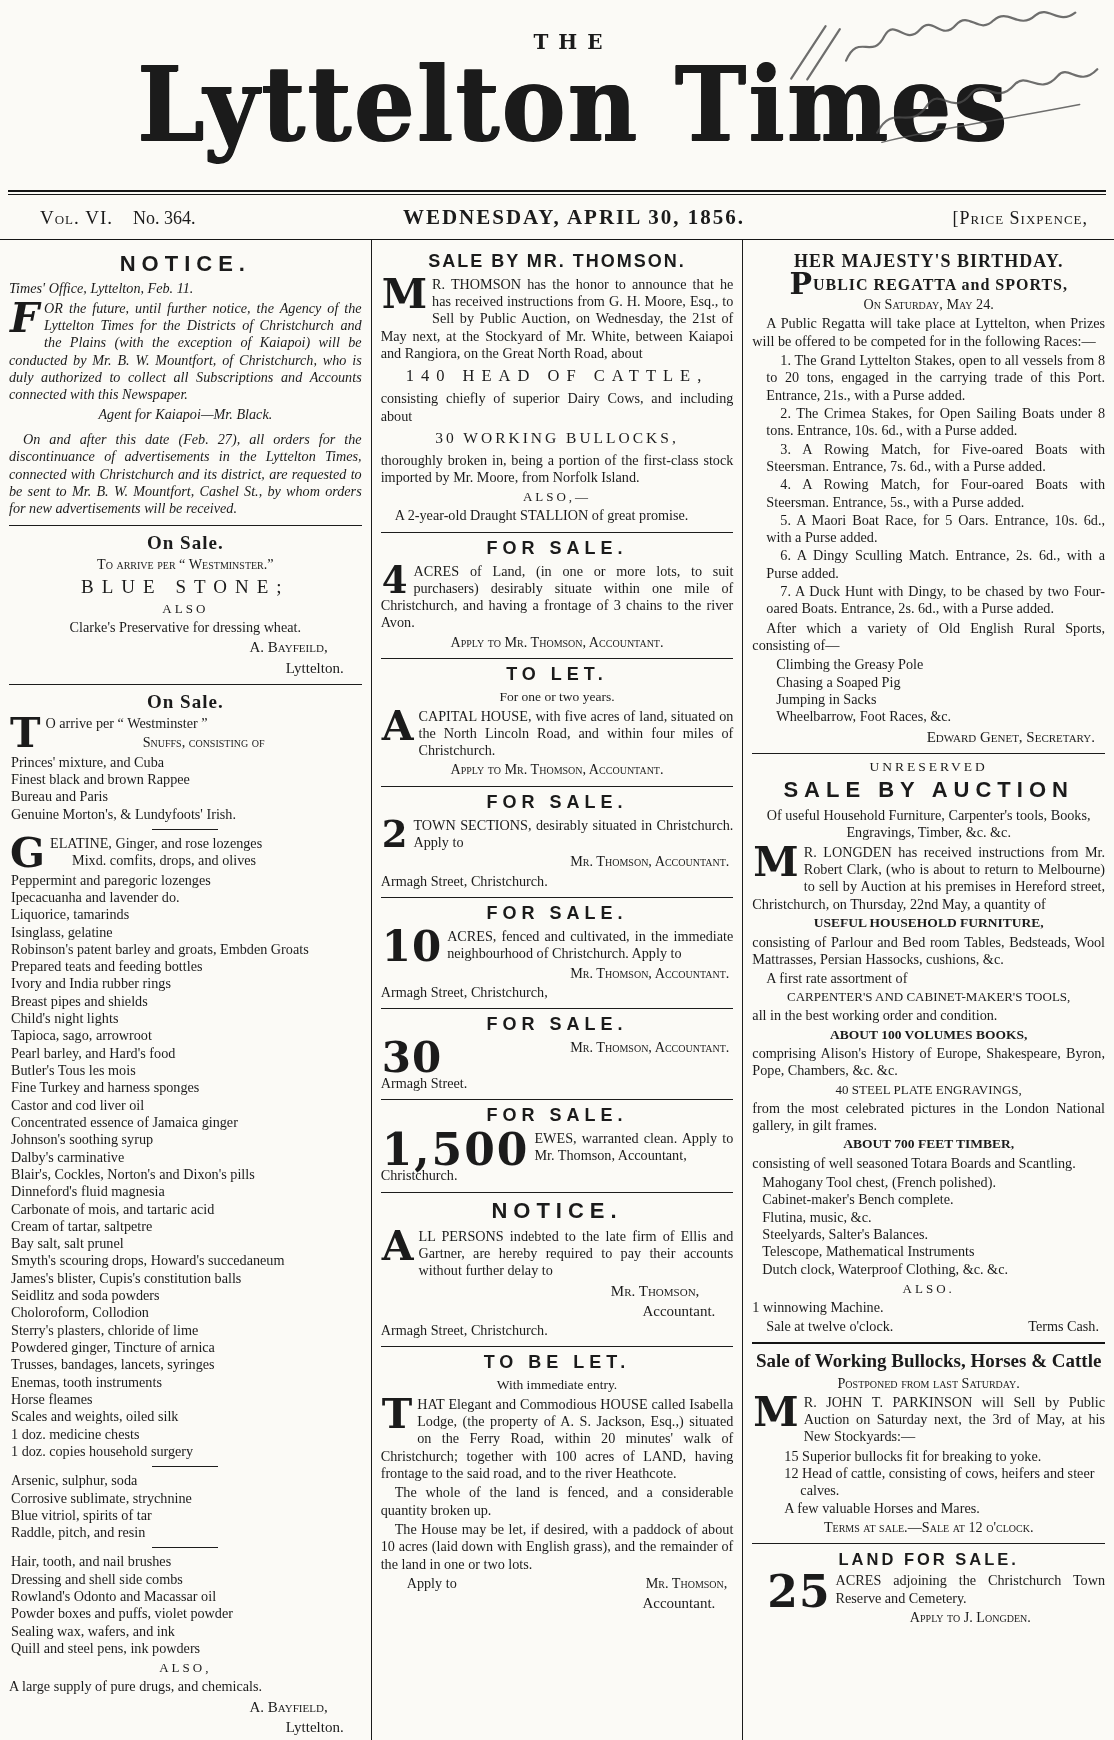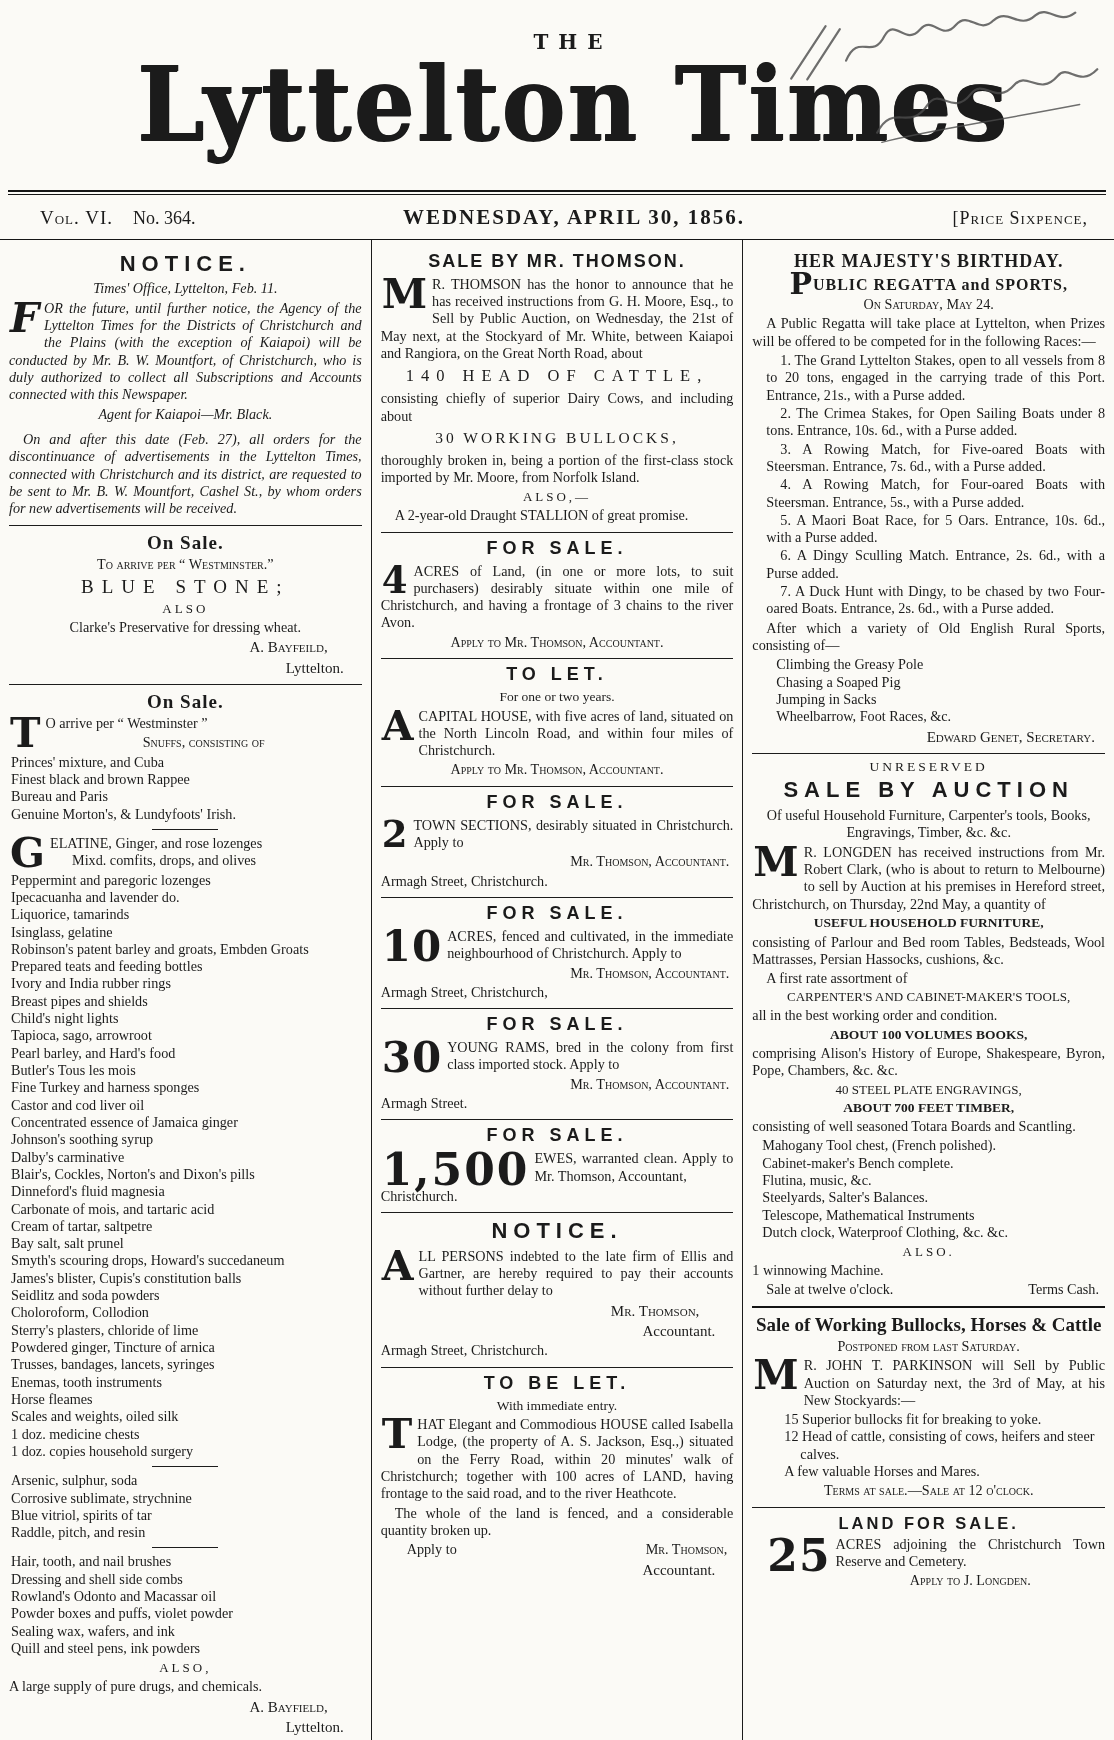--- a/index.html
+++ b/index.html
@@ -26,21 +26,21 @@
   .dateline .date { flex:1; text-align:center; font-size:21px; letter-spacing:2px; font-weight:bold; font-family:"Liberation Serif",serif; }
   .dateline .price { font-variant:small-caps; font-size:18px; letter-spacing:1px; }
   
   .columns { display:flex; align-items:stretch; border-top:1px solid #161616; }
   .col { flex:1 1 0; padding:6px 9px 26px; }
   .col + .col { border-left:1px solid #1b1b1b; }
   
   p { margin:2px 0; }
   .j { text-align:justify; }
   .c { text-align:center; }
-  .r { text-align:center; }
+  .r { text-align:left; }
   .it { font-style:italic; }
   .sc { font-variant:small-caps; }
   .b { font-weight:bold; }
   .ad { margin-bottom:2px; }
   .h-sans { font-family:"Liberation Sans",sans-serif; font-weight:700; text-align:center;
             letter-spacing:5px; font-size:18px; margin:5px 0 3px; }
   .h-sans.big { font-size:22px; letter-spacing:6px; }
   .h-serif { font-family:"Liberation Serif",serif; font-weight:700; text-align:center;
              font-size:18px; letter-spacing:1px; margin:5px 0 2px; }
   .h-serif.lg { font-size:19px; }
@@ -235,21 +235,21 @@
         <h2 class="h-sans">FOR SALE.</h2>
         <p class="j"><span class="dropcap num" style="font-size:42px">10</span><span>ACRES, fenced and cultivated, in the immediate neighbourhood of Christchurch.        Apply to</span></p>
         <p class="applyline">Mr. Thomson, Accountant.</p>
         <p style="clear:both">Armagh Street, Christchurch,</p>
       </article>
 
       <hr class="rule">
 
       <article class="ad">
         <h2 class="h-sans">FOR SALE.</h2>
-        <p class="j"><span class="dropcap num" style="font-size:42px">30</span><span>YOUNG RAMS, bred in the colony from first class imported stock. Apply to</span></p>
+        <p class="j"><span class="dropcap num" style="font-size:42px">30</span></p>
         <p class="applyline">Mr. Thomson, Accountant.</p>
         <p style="clear:both">Armagh Street.</p>
       </article>
 
       <hr class="rule">
 
       <article class="ad">
         <h2 class="h-sans">FOR SALE.</h2>
         <p class="j"><span class="dropcap num" style="font-size:44px; letter-spacing:2px">1,500</span><span>EWES, warranted clean.   Apply to Mr. Thomson, Accountant,</span></p>
         <p style="clear:both">Christchurch.</p>
@@ -265,20 +265,21 @@
         <p style="clear:both">Armagh Street, Christchurch.</p>
       </article>
 
       <hr class="rule">
 
       <article class="ad">
         <h2 class="h-sans">TO BE LET.</h2>
         <p class="subline">With immediate entry.</p>
         <p class="j"><span class="dropcap">T</span><span>HAT Elegant and Commodious HOUSE called Isabella Lodge, (the property of A. S. Jackson, Esq.,) situated on the Ferry Road, within 20 minutes' walk of Christchurch; together with 100 acres of LAND, having frontage to the said road, and to the river Heathcote.</span></p>
         <p class="j indent1">The whole of the land is fenced, and a considerable quantity broken up.</p>
+        <p class="j indent1">The House may be let, if desired, with a paddock of about 10 acres (laid down with English grass), and the remainder of the land in one or two lots.</p>
         <div class="spread">
           <span>Apply to</span>
           <span class="sc">Mr. Thomson,</span>
         </div>
         <p class="sig2">Accountant.</p>
       </article>
 
     </section>
 
     <section class="col">
@@ -315,20 +316,21 @@
         <p class="c">Of useful Household Furniture, Carpenter's tools, Books, Engravings, Timber, &amp;c. &amp;c.</p>
         <p class="j"><span class="dropcap">M</span><span>R. LONGDEN has received instructions from Mr. Robert Clark, (who is about to return to Melbourne) to sell by Auction at his premises in Hereford street, Christchurch, on Thursday, 22nd May, a quantity of</span></p>
         <p class="c sc b" style="font-size:13.5px">USEFUL HOUSEHOLD FURNITURE,</p>
         <p class="j">consisting of Parlour and Bed room Tables, Bedsteads, Wool Mattrasses, Persian Hassocks, cushions, &amp;c.</p>
         <p class="indent1">A first rate assortment of</p>
         <p class="c sc" style="font-size:13px">CARPENTER'S AND CABINET-MAKER'S TOOLS,</p>
         <p class="j">all in the best working order and condition.</p>
         <p class="c sc b" style="font-size:13.5px">ABOUT 100 VOLUMES BOOKS,</p>
         <p class="j">comprising Alison's History of Europe, Shakespeare, Byron, Pope, Chambers, &amp;c. &amp;c.</p>
         <p class="c sc" style="font-size:13px">40 STEEL PLATE ENGRAVINGS,</p>
+        <p class="j">from the most celebrated pictures in the London National gallery, in gilt frames.</p>
         <p class="c sc b" style="font-size:13.5px">ABOUT 700 FEET TIMBER,</p>
         <p class="j">consisting of well seasoned Totara Boards and Scantling.</p>
         <div class="list-block" style="padding-left:8px">
             <div class="list-line">Mahogany Tool chest, (French polished).</div>
             <div class="list-line">Cabinet-maker's Bench complete.</div>
             <div class="list-line">Flutina, music, &amp;c.</div>
             <div class="list-line">Steelyards, Salter's Balances.</div>
             <div class="list-line">Telescope, Mathematical Instruments</div>
             <div class="list-line">Dutch clock, Waterproof Clothing, &amp;c. &amp;c.</div>
           </div>

